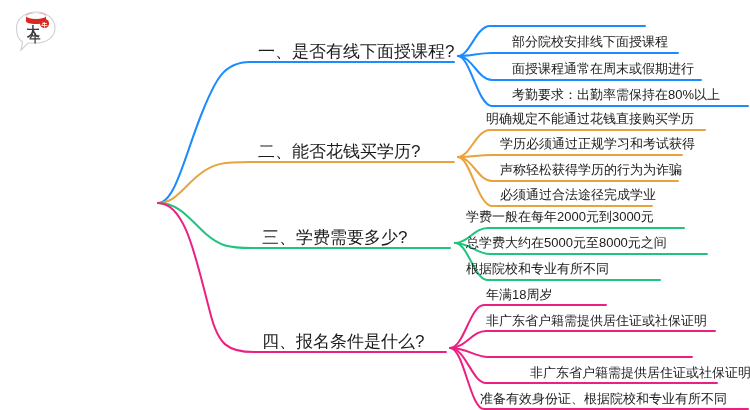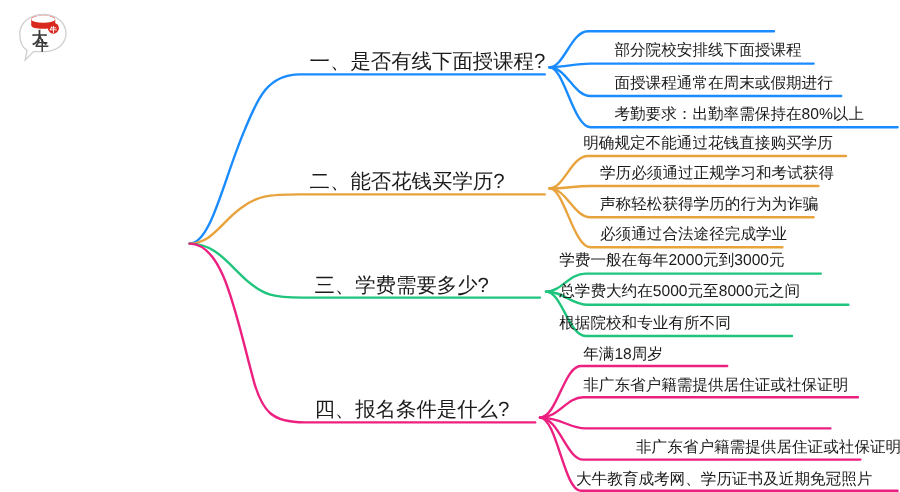--- a/index.html
+++ b/index.html
@@ -151,15 +151,15 @@
 
   <div class="node branch-node" style="left:262px; top:229px;text-align:right;">三、学费需要多少?</div>
   <div class="node leaf-node" style="left:466px; top:209px;">学费一般在每年2000元到3000元</div>
   <div class="node leaf-node" style="left:466px; top:235px;">总学费大约在5000元至8000元之间</div>
   <div class="node leaf-node" style="left:466px; top:261px;">根据院校和专业有所不同</div>
 
   <div class="node branch-node" style="left:262px; top:333px;">四、报名条件是什么?</div>
   <div class="node leaf-node" style="left:486px; top:287px;">年满18周岁</div>
   <div class="node leaf-node" style="left:486px; top:313px;">非广东省户籍需提供居住证或社保证明</div>
   <div class="node leaf-node" style="left:486px; top:365px;margin-left:44px;">非广东省户籍需提供居住证或社保证明</div>
-  <div class="node leaf-node" style="left:480px; top:391px;">大牛教育成考网、学历证书及近期免冠照片</div>
+  <div class="node leaf-node" style="left:480px; top:391px;">准备有效身份证、根据院校和专业有所不同</div>
 
 </div>
 
 </body></html>

